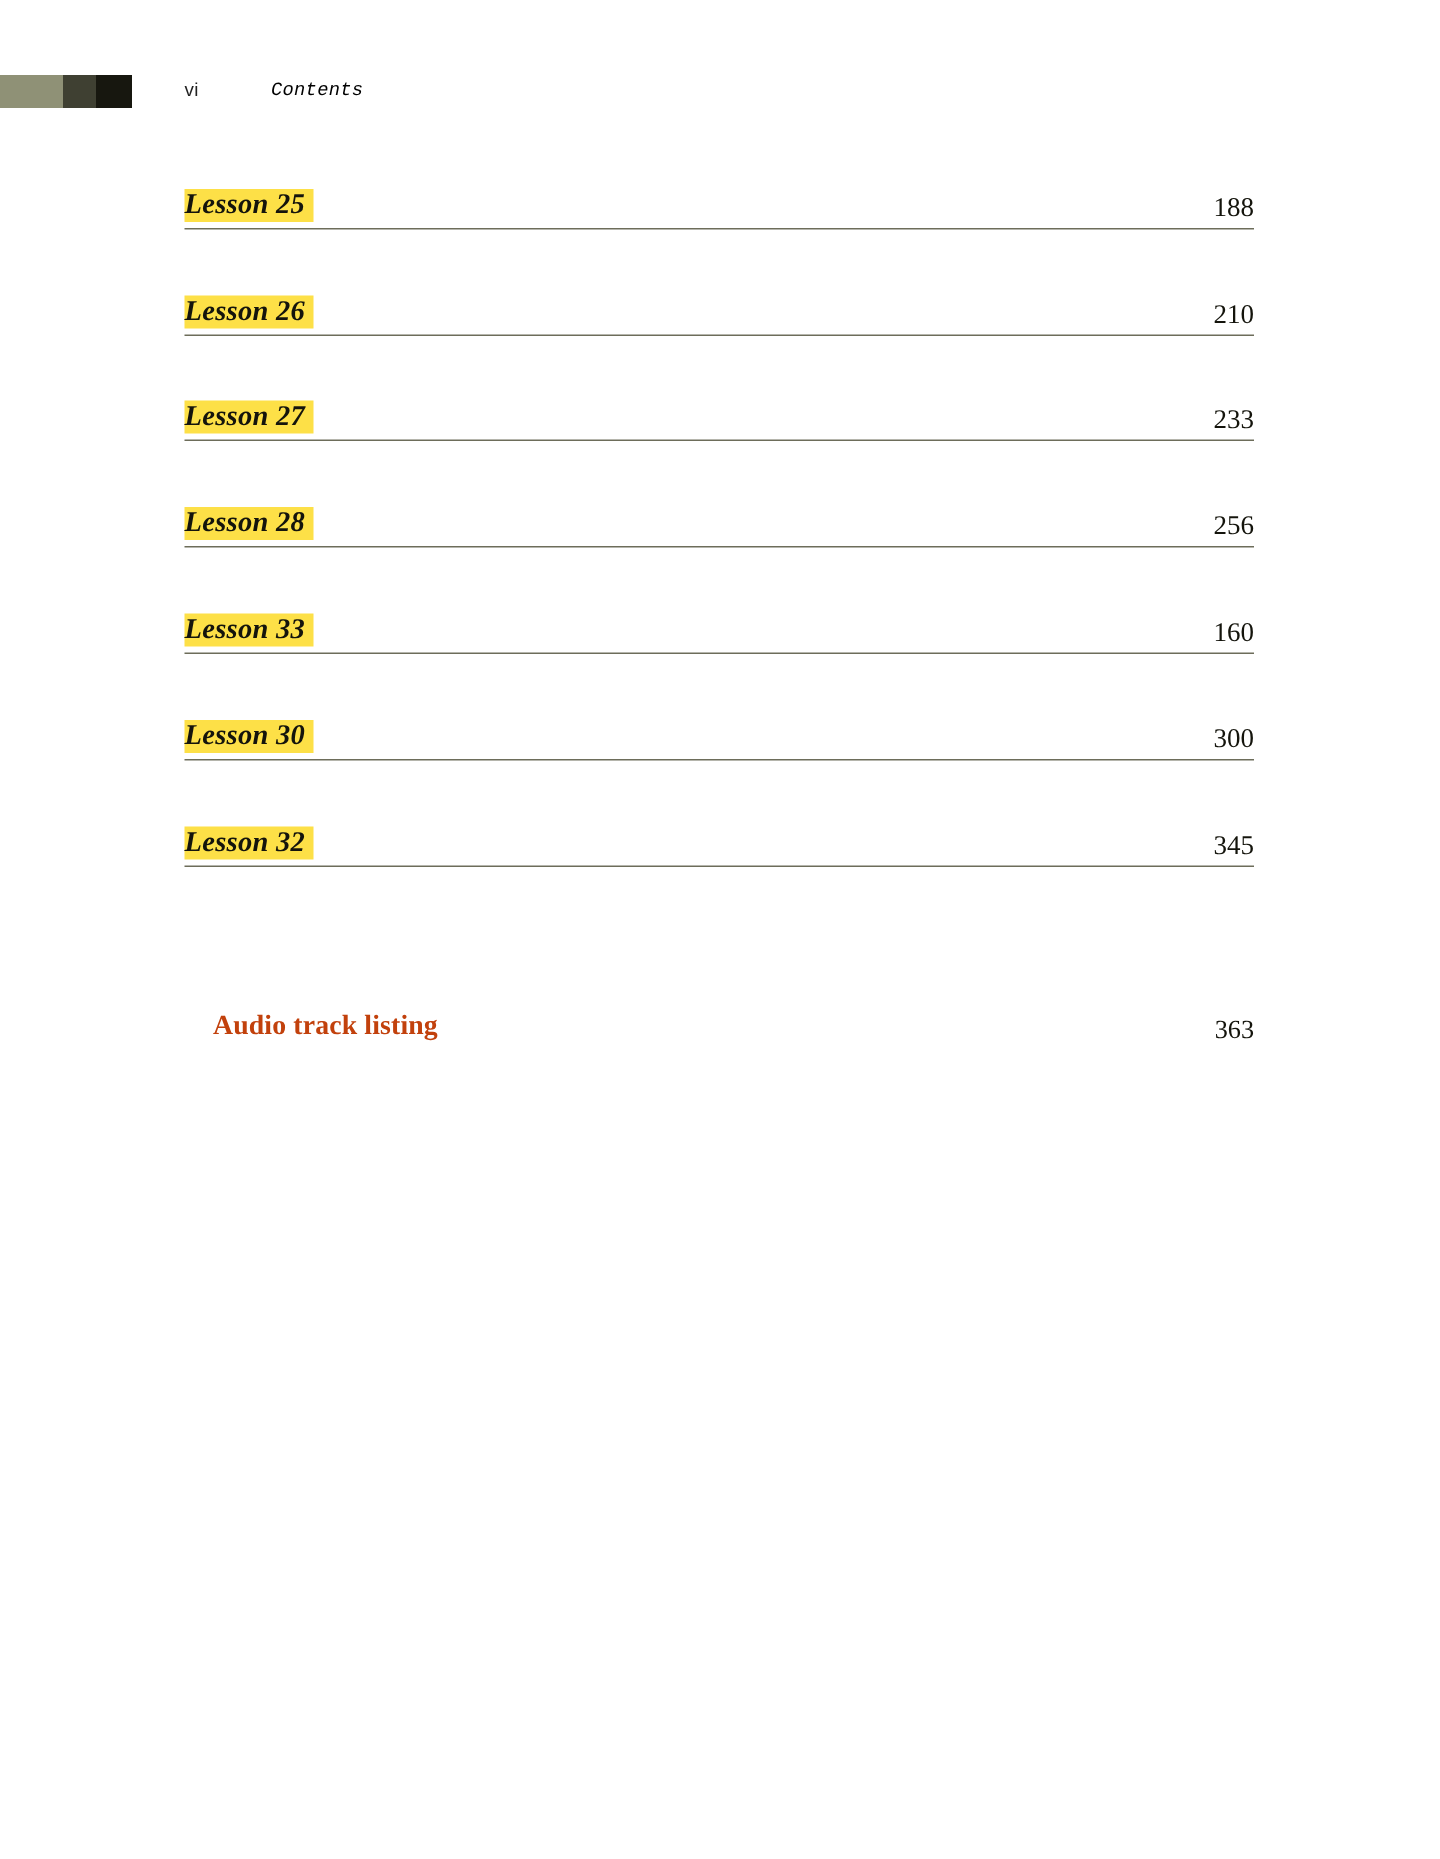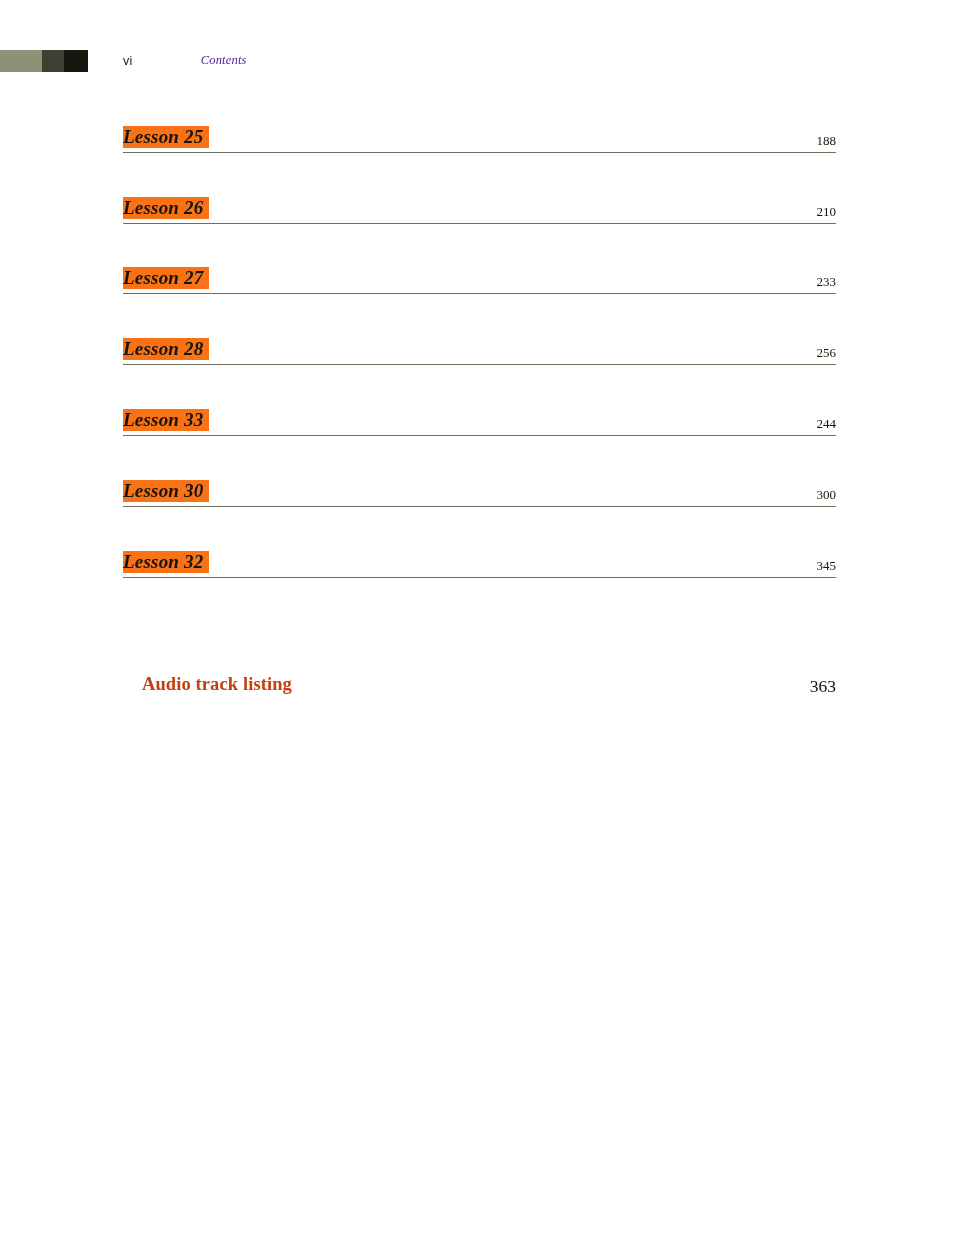--- a/index.html
+++ b/index.html
@@ -37,25 +37,25 @@
     display: flex;
     align-items: flex-end;
   }
   .folio {
     font-family: "Liberation Sans", sans-serif;
     font-size: 12.5px;
     color: #222;
     letter-spacing: 0.3px;
   }
   .head-label {
-    font-family: Liberation Serif, serif;
+    font-family: Liberation Mono, monospace;
     font-style: italic;
     font-size: 12.5px;
-    color: #4c1d95;
-    margin-left: 68px;
+    color: #000000;
+    margin-left: 48px;
     letter-spacing: 0.2px;
   }
 
   
   .toc {
     position: absolute;
     top: 100px;
     left: 123px;
     width: 713px;
   }
@@ -73,29 +73,29 @@
   .toc-entry .title {
     position: absolute;
     left: 0;
     bottom: 23px;
     font-family: "Liberation Serif", serif;
     font-style: italic;
     font-weight: bold;
     font-size: 19px;
     letter-spacing: 0.2px;
     color: #14140c;
-    background: #f97316;
+    background: #fde047;
     padding-right: 6px;
   }
   .toc-entry .page {
     position: absolute;
     right: 0;
     bottom: 22px;
     font-family: "Liberation Serif", serif;
-    font-size: 13px;
+    font-size: 18px;
     color: #14140c;
     background: #fff;
     padding-left: 6px;
     text-align: left;
   }
 
   
   .toc-final {
     position: absolute;
     left: 142px;
@@ -158,21 +158,21 @@
 
   <div class="toc-entry">
     <span class="title">Lesson 28</span>
     <span class="rule"></span>
     <span class="page">256</span>
   </div>
 
   <div class="toc-entry">
     <span class="title">Lesson 33</span>
     <span class="rule"></span>
-    <span class="page">244</span>
+    <span class="page">160</span>
   </div>
 
   <div class="toc-entry">
     <span class="title">Lesson 30</span>
     <span class="rule"></span>
     <span class="page">300</span>
   </div>
 
 
   <div class="toc-entry">

